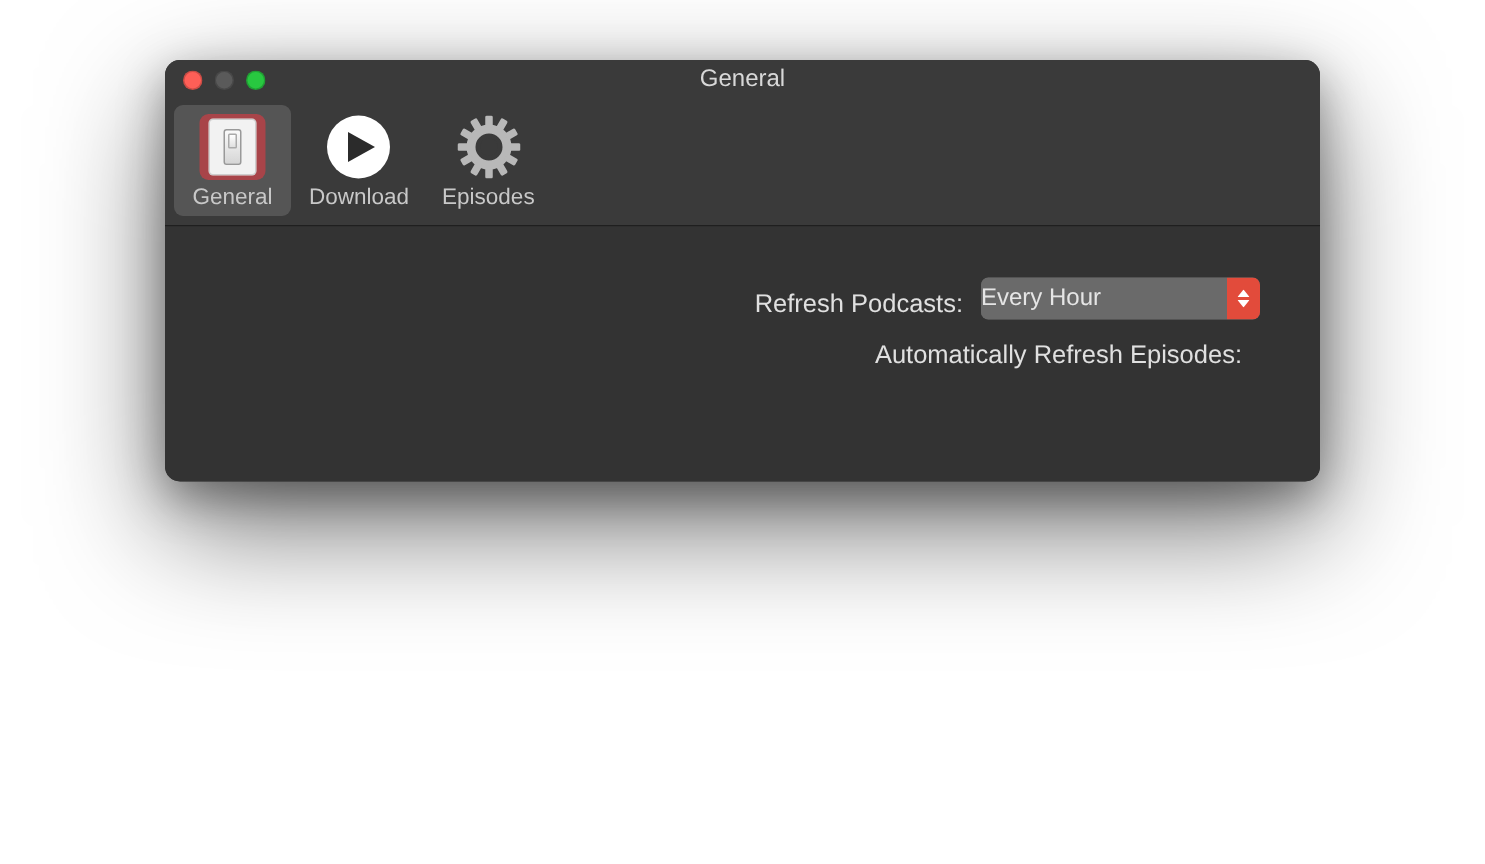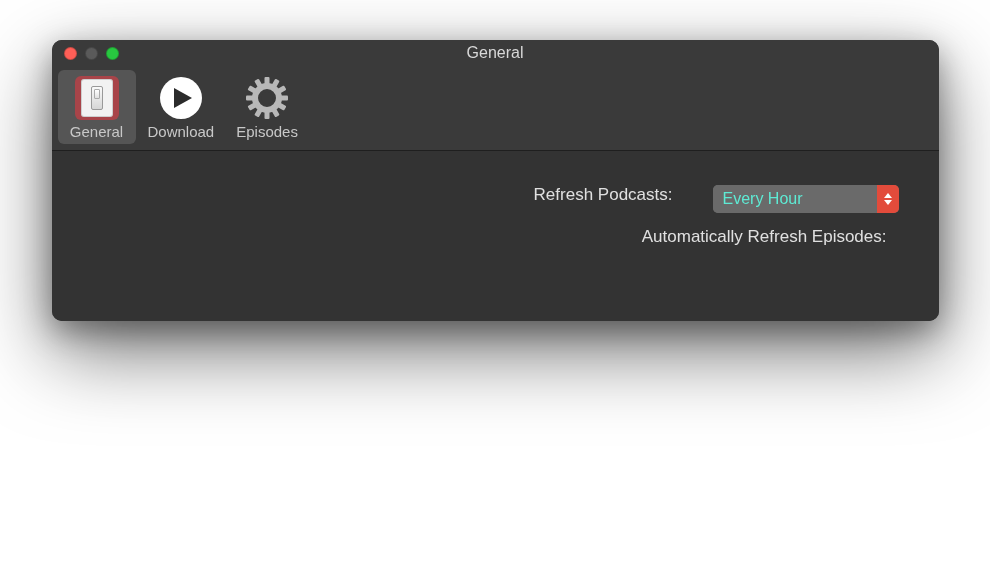--- a/index.html
+++ b/index.html
@@ -11,21 +11,21 @@
       width: 990px;
       height: 576px;
       background: #ffffff;
       font-family: -apple-system, BlinkMacSystemFont, "Helvetica Neue", Arial, sans-serif;
       display: flex;
       align-items: flex-start;
       justify-content: center;
       padding-top: 40px;
     }
     .window {
-      width: 887px;
+      width: 770px;
       background: #333333;
       border-radius: 10px;
       box-shadow: 0 30px 80px rgba(0,0,0,0.55), 0 10px 30px rgba(0,0,0,0.35);
       overflow: hidden;
     }
     .titlebar {
       height: 26px;
       display: flex;
       align-items: center;
       position: relative;
@@ -148,23 +148,22 @@
       align-items: center;
       justify-content: center;
     }
     
     .content {
       padding: 34px 40px 60px 40px;
       background: #333333;
     }
     .form-row {
       display: flex;
-      align-items: flex-start;
+      align-items: flex-end;
       margin-bottom: 14px;
-      gap: 28px;
     }
     .form-label {
       flex: 1;
       text-align: right;
       color: #e0e0e0;
       font-size: 17px;
       padding-right: 12px;
     }
     .select-wrap {
       display: flex;
@@ -172,22 +171,21 @@
       width: 186px;
       height: 28px;
       border-radius: 5px;
       overflow: hidden;
       background: #6a6a6a;
     }
     .select-value {
       flex: 1;
       display: flex;
       align-items: center;
-      padding-left: 10px;
-      color: #5eead4;
+      color: #e5e5e5;
       font-size: 16px;
       background: #6a6a6a;
     }
     .select-arrows {
       width: 22px;
       background: #e24b3b;
       display: flex;
       flex-direction: column;
       align-items: center;
       justify-content: center;

